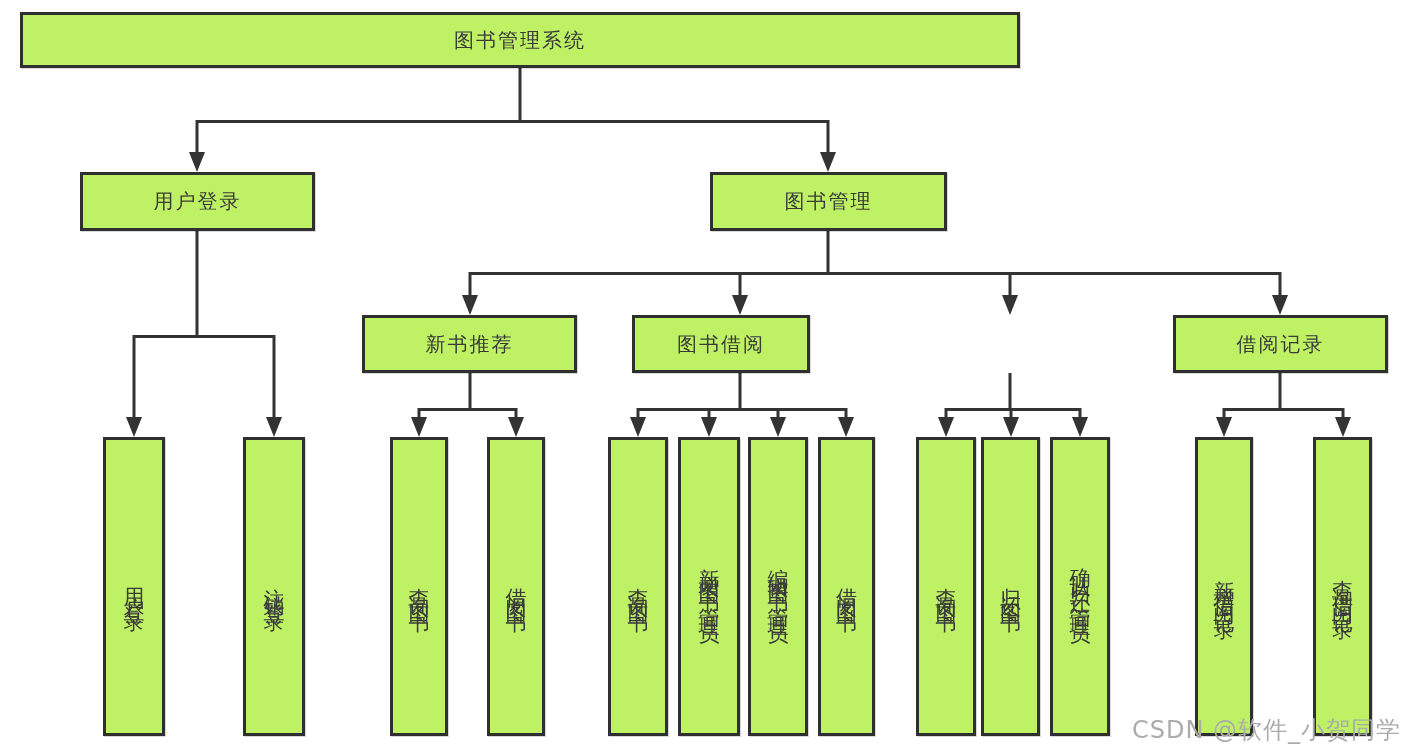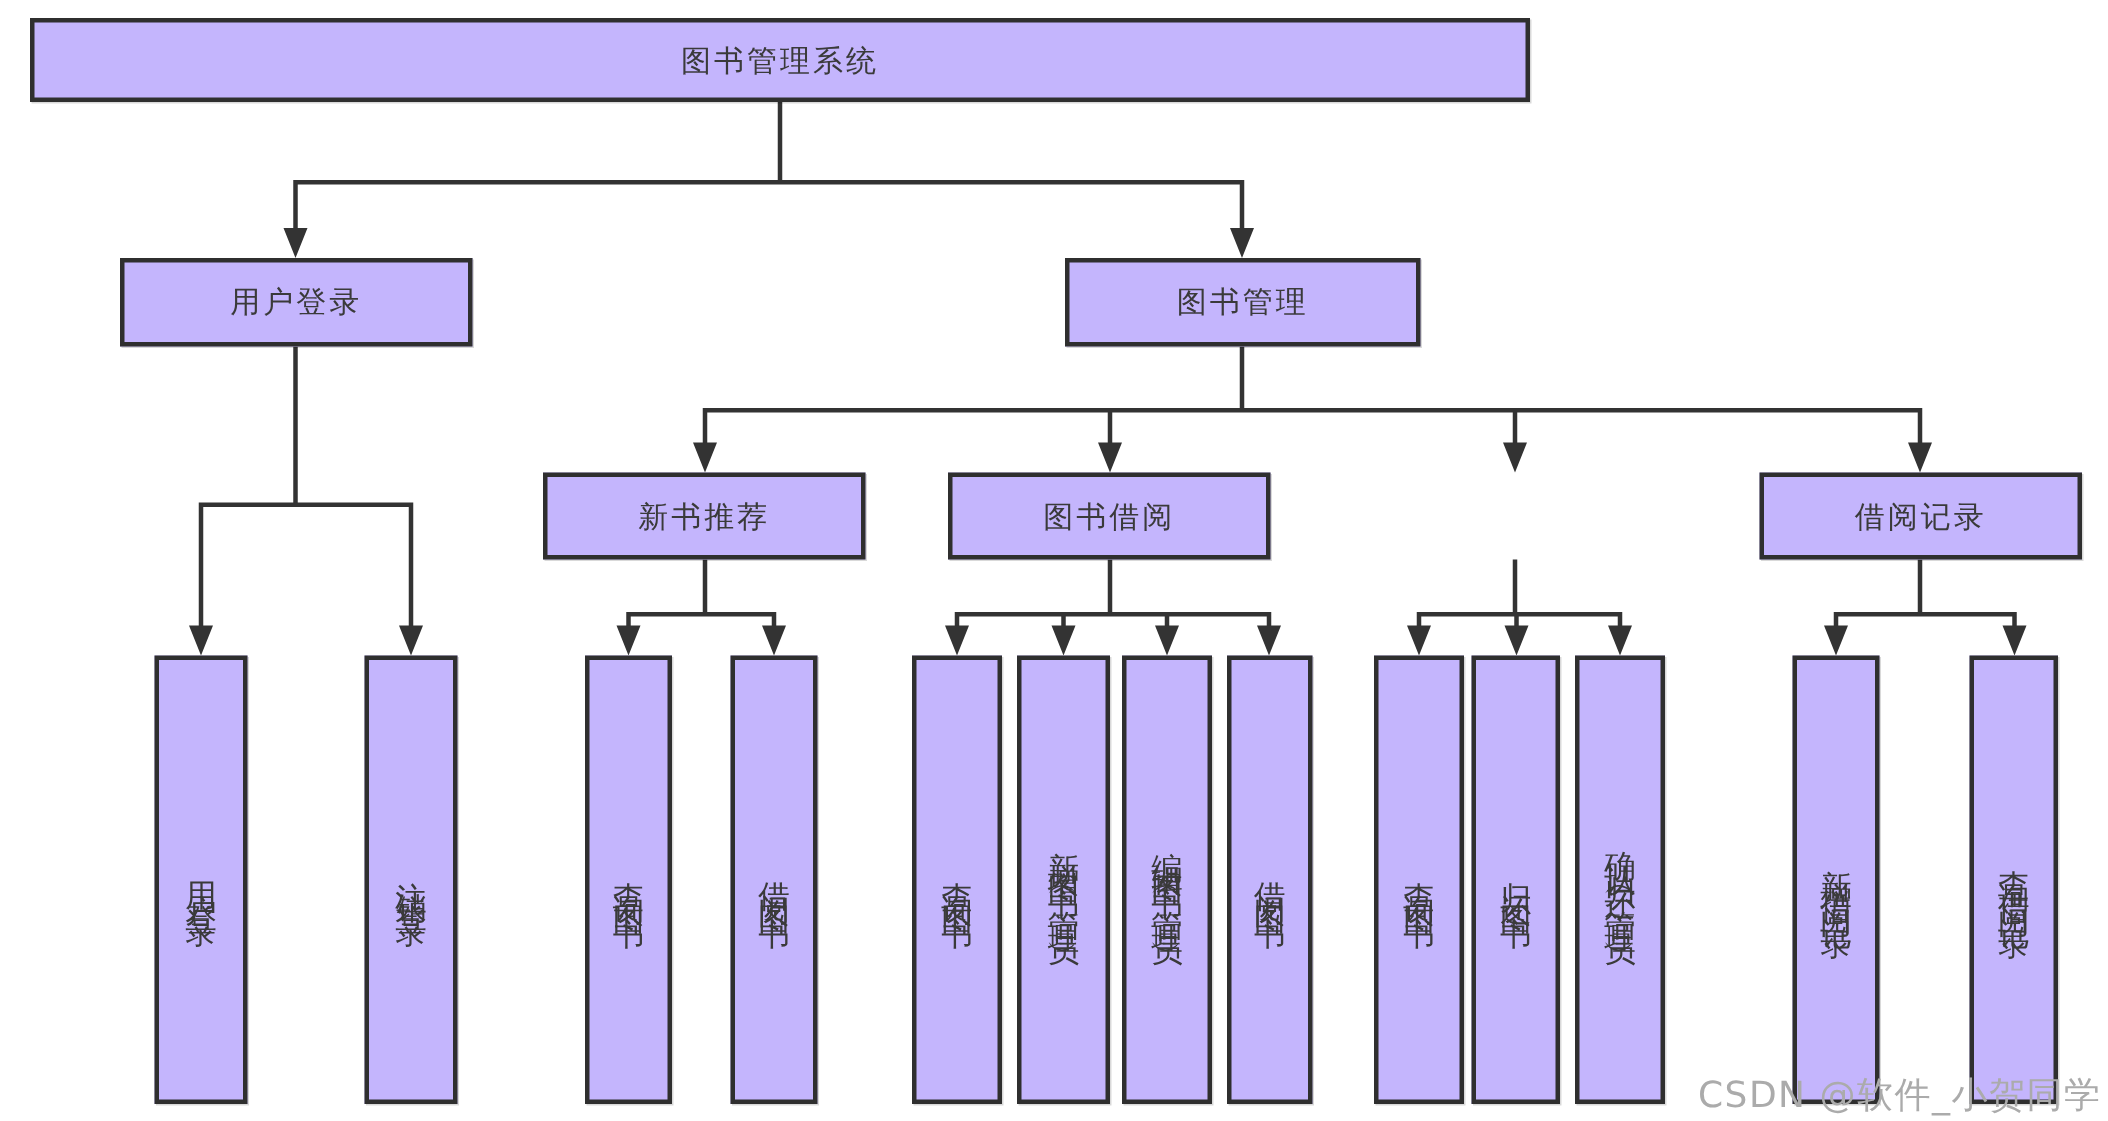--- a/index.html
+++ b/index.html
@@ -29,21 +29,21 @@
     fill: none;
   }
   .connectors .ar {
     fill: #333333;
     stroke: none;
   }
   .box {
     position: absolute;
     box-sizing: border-box;
     border: 3px solid #2f2f2f;
-    background: #c4b5fd;
+    background: #bef264;
     display: flex;
     align-items: center;
     justify-content: center;
     box-shadow: 1px 1px 0 rgba(0,0,0,0.15);
   }
   .hbox {
     font-size: 20px;
     letter-spacing: 2px;
     white-space: nowrap;
   }
@@ -117,21 +117,21 @@
   <div class="box hbox" style="left:80px;top:172px;width:235px;height:59px">
     <span>用户登录</span>
   </div>
   <div class="box hbox" style="left:362px;top:315px;width:215px;height:58px">
     <span>新书推荐</span>
   </div>
 
   <div class="box hbox" style="left:710px;top:172px;width:237px;height:59px">
     <span>图书管理</span>
   </div>
-  <div class="box hbox" style="left:632px;top:315px;width:215px;height:58px">
+  <div class="box hbox" style="left:632px;top:315px;width:178px;height:58px">
     <span>图书借阅</span>
   </div>
   <div class="box hbox" style="left:1173px;top:315px;width:215px;height:58px">
     <span>借阅记录</span>
   </div>
 
   <div class="box leaf" style="left:103px;width:62px">
     <span class="vtext">用户登录</span>
   </div>
   <div class="box leaf" style="left:243px;width:62px">

